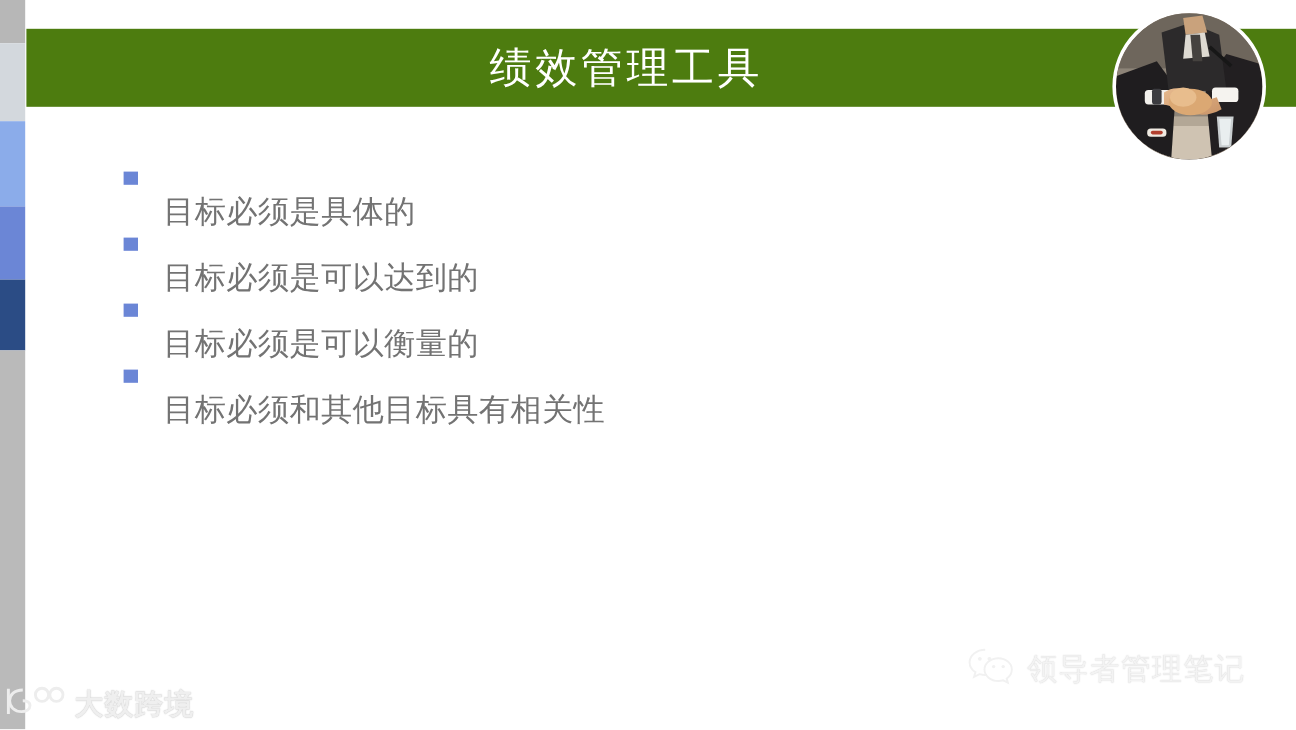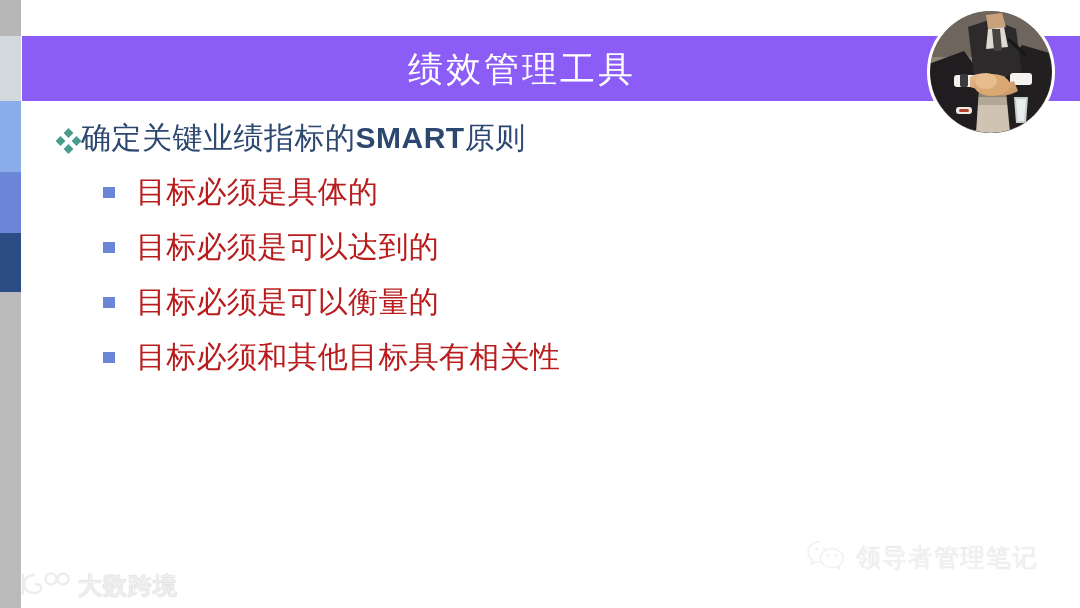--- a/index.html
+++ b/index.html
@@ -36,24 +36,24 @@
   .band-lightgray   { top: 36px; height: 65px;  background: #d3d8dd; }
   .band-lightblue   { top: 101px;height: 71px;  background: #8bacea; }
   .band-midblue     { top: 172px;height: 61px;  background: #6b86d6; }
   .band-darkblue    { top: 233px;height: 59px;  background: #2b4c85; }
   .band-gray-bottom { top: 292px;height: 316px; background: #bababa; }
 
   
   .title-bar {
     position: absolute;
     left: 22px;
-    top: 36px;
+    top: 24px;
     width: 1058px;
     height: 65px;
-    background: #8b5cf6;
+    background: #4d7c0f;
   }
   .title-text {
     position: absolute;
     left: 0;
     top: 0;
     width: 1000px;
     height: 65px;
     line-height: 65px;
     text-align: center;
     color: #ffffff;
@@ -129,25 +129,26 @@
   }
   .sq-bullet {
     flex: 0 0 12px;
     width: 11px;
     height: 11px;
     background: #6b86d6;
     margin-top: 11px;
     margin-right: 21px;
   }
   .bullet-text {
-    font-size: 30px;
-    color: #b91c1c;
+    font-size: 26px;
+    color: #737373;
     line-height: 32px;
     letter-spacing: 0.3px;
     white-space: nowrap;
+    margin-top: 28px;
   }
 
   
   .wm-wechat {
     position: absolute;
     left: 806px;
     top: 538px;
     display: flex;
     align-items: center;
     opacity: 0.92;
@@ -156,21 +157,21 @@
   .wm-wechat .wm-label {
     font-size: 25px;
     color: #f2f2f2;
     letter-spacing: 1px;
     white-space: nowrap;
     text-shadow: 0 0 1px rgba(150,150,150,0.55);
   }
 
   .wm-logo {
     position: absolute;
-    left: 18px;
+    left: 2px;
     top: 568px;
     display: flex;
     align-items: center;
   }
   .wm-logo .wm-logo-mark { margin-right: 8px; display: block; }
   .wm-logo .wm-logo-label {
     font-size: 24px;
     font-weight: bold;
     color: #efefef;
     letter-spacing: 1px;
@@ -243,33 +244,20 @@
           <rect x="29" y="98" width="10" height="3" rx="1.5" fill="#b2402f"></rect>
 
           <path d="M78 28 L96 44" stroke="#171717" stroke-width="3"></path>
         </g>
       </svg>
     </div>
   </div>
 
   <div class="content">
 
-    <div class="heading-row">
-      <span class="diamond-bullet">
-        <svg width="26" height="26" viewBox="0 0 26 26" xmlns="http://www.w3.org/2000/svg">
-          <g fill="#4a9b8e">
-            <rect x="10" y="1.5" width="7" height="7" transform="rotate(45 13.5 5)"></rect>
-            <rect x="2" y="9.5" width="7" height="7" transform="rotate(45 5.5 13)"></rect>
-            <rect x="18" y="9.5" width="7" height="7" transform="rotate(45 21.5 13)"></rect>
-            <rect x="10" y="17.5" width="7" height="7" transform="rotate(45 13.5 21)"></rect>
-          </g>
-        </svg>
-      </span>
-      <span class="heading-text"><span>确定关键业绩指标的</span><b>SMART</b><span>原则</span></span>
-    </div>
 
     <ul class="bullet-list">
       <li class="bullet-item">
         <span class="sq-bullet"></span>
         <span class="bullet-text">目标必须是具体的</span>
       </li>
       <li class="bullet-item">
         <span class="sq-bullet"></span>
         <span class="bullet-text">目标必须是可以达到的</span>
       </li>

